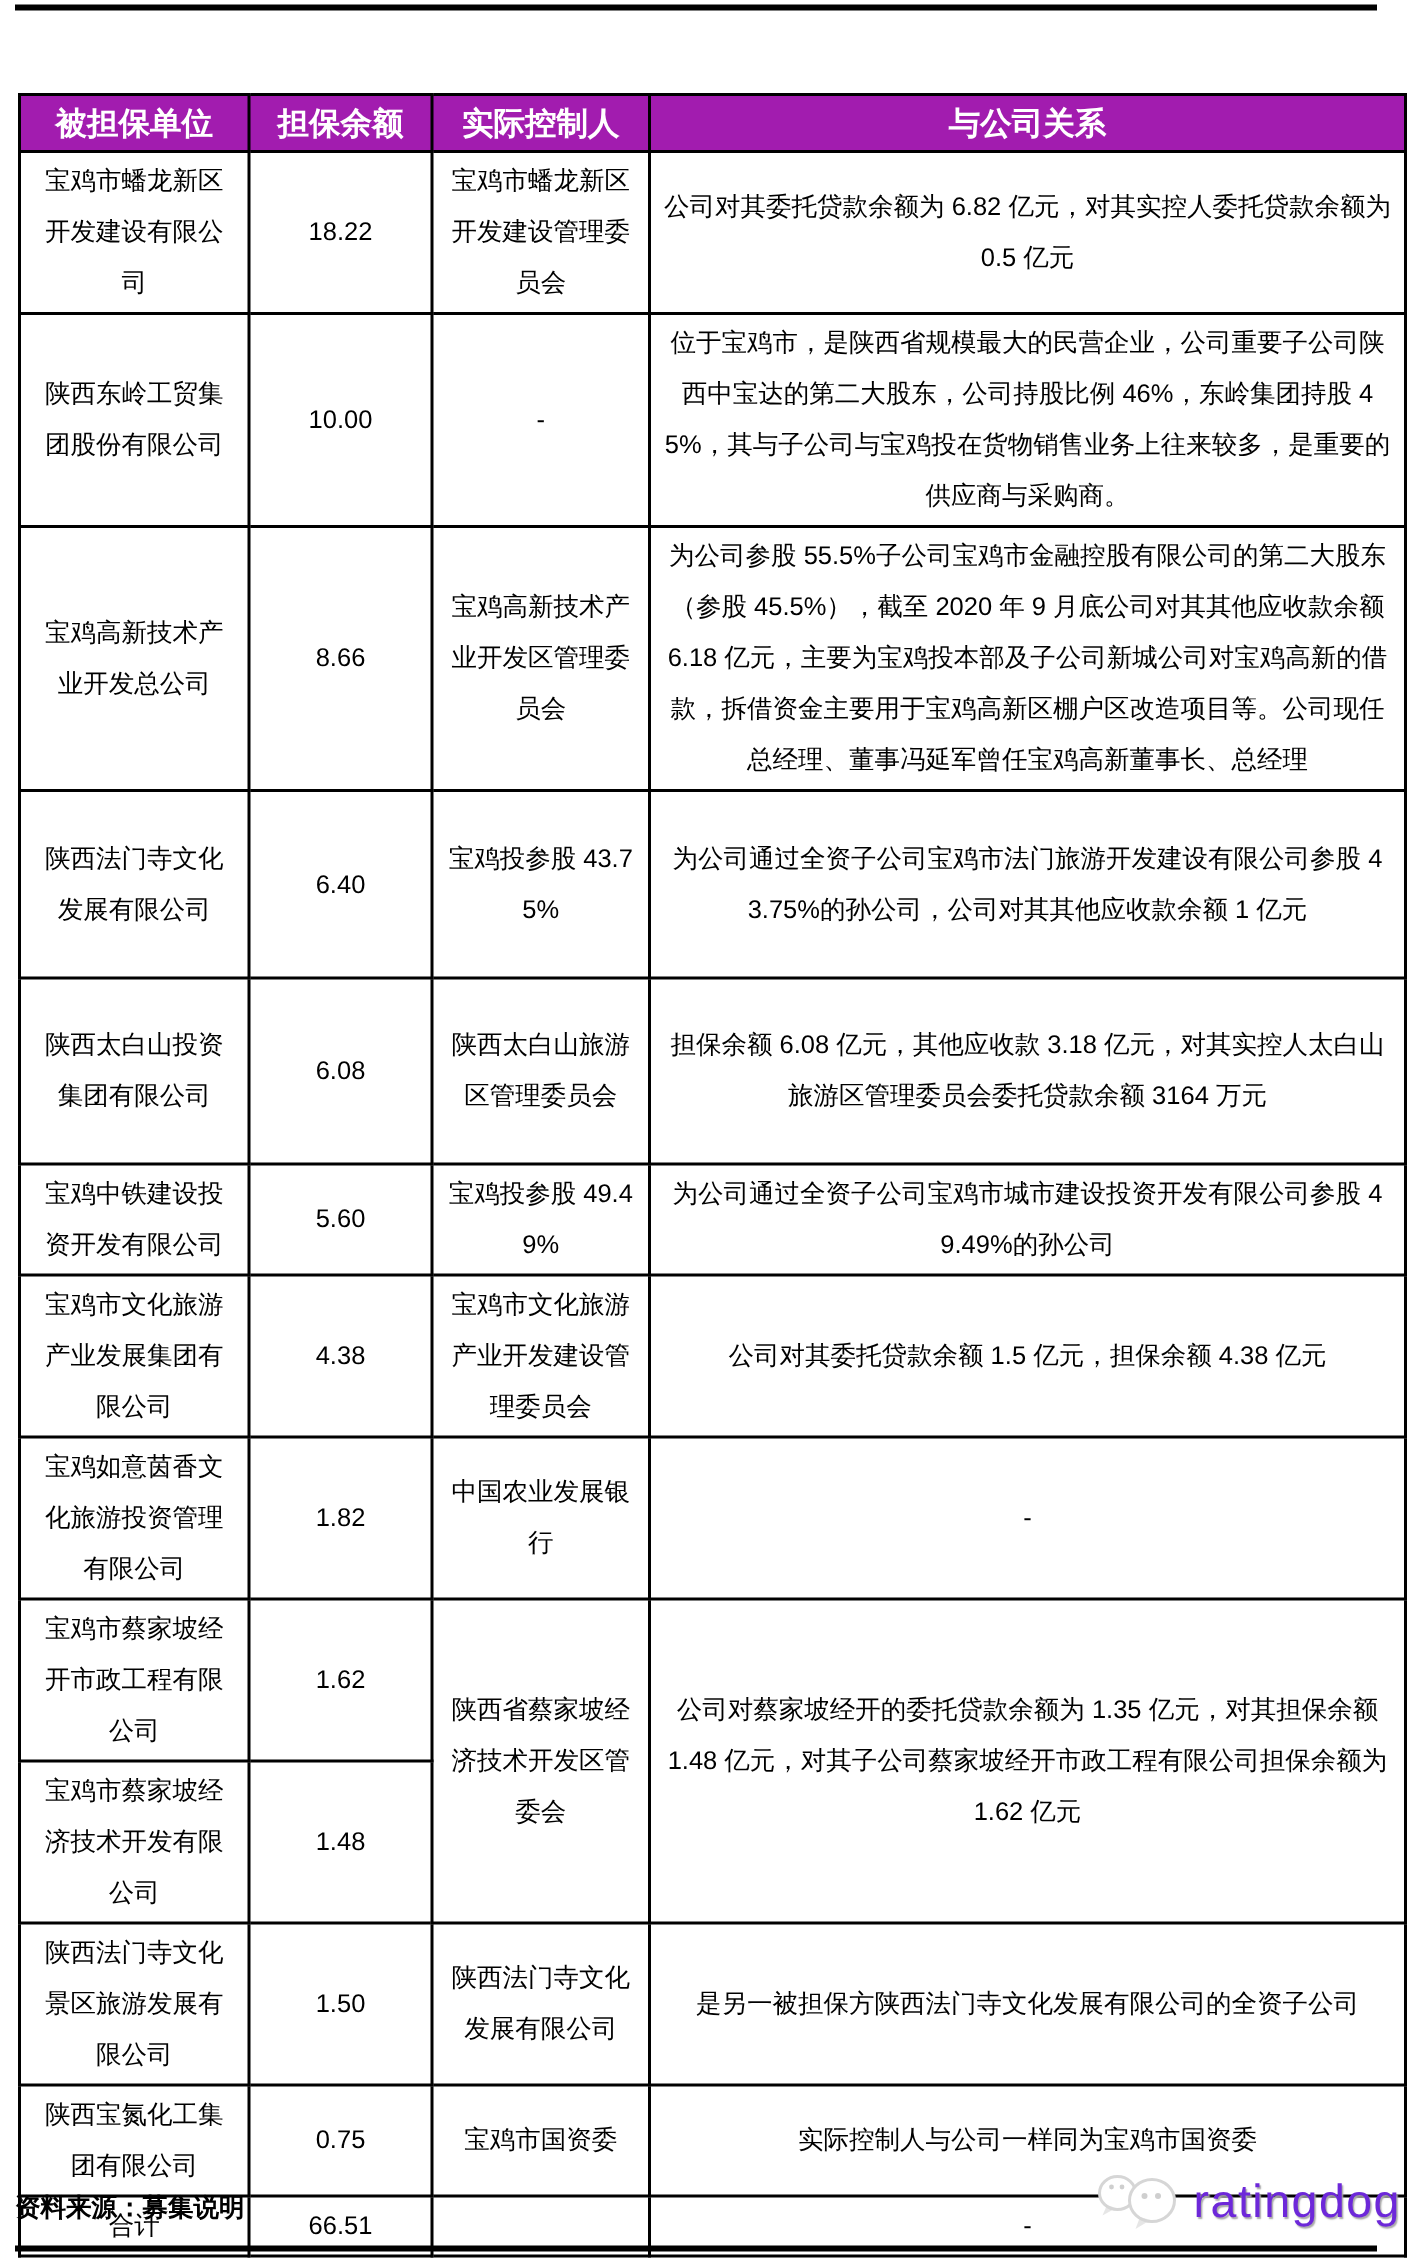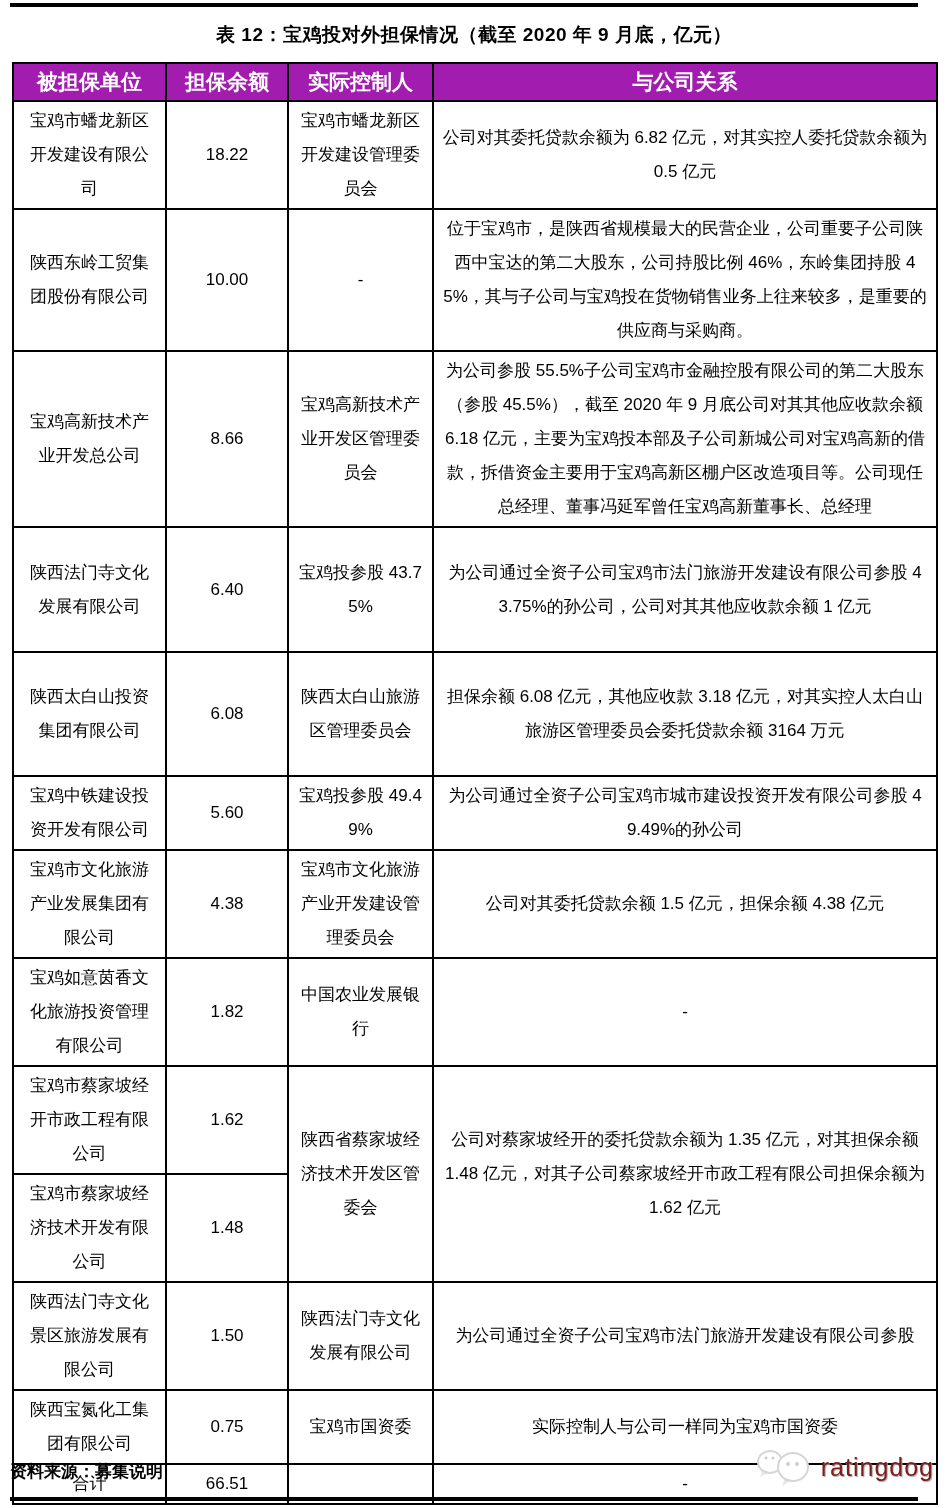--- a/index.html
+++ b/index.html
@@ -12,30 +12,29 @@
            font-size:19px; font-weight:bold; color:#000; letter-spacing:0.5px; }
   table.guarantee { position:absolute; top:62px; left:12px; width:924px;
                     border-collapse:collapse; table-layout:fixed; }
   .guarantee th, .guarantee td { border:2px solid #000; text-align:center;
                                  vertical-align:middle; word-break:break-all; }
   .guarantee th { background:#a21caf; color:#ffffff; font-size:21px; font-weight:bold;
                   padding:4px 4px; }
   .guarantee td { font-size:17px; line-height:2.0; color:#000; padding:2px 8px; }
   .footer-source { position:absolute; left:10px; top:1460px; font-size:17px; color:#000;font-weight:bold; }
   .logo { position:absolute; right:14px; top:1440px; display:flex; align-items:center; gap:4px; }
-  .logo-text { font-size:25px; color:#7f1d1d; text-shadow:1px 1px 1px #a8a8a8;
+  .logo-text { font-size:31px; color:#6d28d9; text-shadow:1px 1px 1px #a8a8a8;
                letter-spacing:1px; }
 </style>
 </head>
 <body>
 
 <div class="page">
   <div class="rule rule-top"></div>
 
-  <div class="title">表 12：宝鸡投对外担保情况（截至 2020 年 9 月底，亿元）</div>
 
   <table class="guarantee">
     <colgroup>
       <col style="width:153px">
         <col style="width:122px">
         <col style="width:145px">
         <col style="width:504px">
     </colgroup>
     <thead>
       <tr style="height:37px">
@@ -101,21 +100,21 @@
         <td rowspan="2">公司对蔡家坡经开的委托贷款余额为 1.35 亿元，对其担保余额 1.48 亿元，对其子公司蔡家坡经开市政工程有限公司担保余额为 1.62 亿元</td>
       </tr>
       <tr style="height:102px">
         <td>宝鸡市蔡家坡经济技术开发有限公司</td>
         <td>1.48</td>
       </tr>
       <tr style="height:101px">
         <td>陕西法门寺文化景区旅游发展有限公司</td>
         <td>1.50</td>
         <td>陕西法门寺文化发展有限公司</td>
-        <td>为公司通过全资子公司宝鸡市法门旅游开发建设有限公司参股</td>
+        <td>是另一被担保方陕西法门寺文化发展有限公司的全资子公司</td>
       </tr>
       <tr style="height:69px">
         <td>陕西宝氮化工集团有限公司</td>
         <td>0.75</td>
         <td>宝鸡市国资委</td>
         <td>实际控制人与公司一样同为宝鸡市国资委</td>
       </tr>
       <tr style="height:36px">
         <td>合计</td>
         <td>66.51</td>

